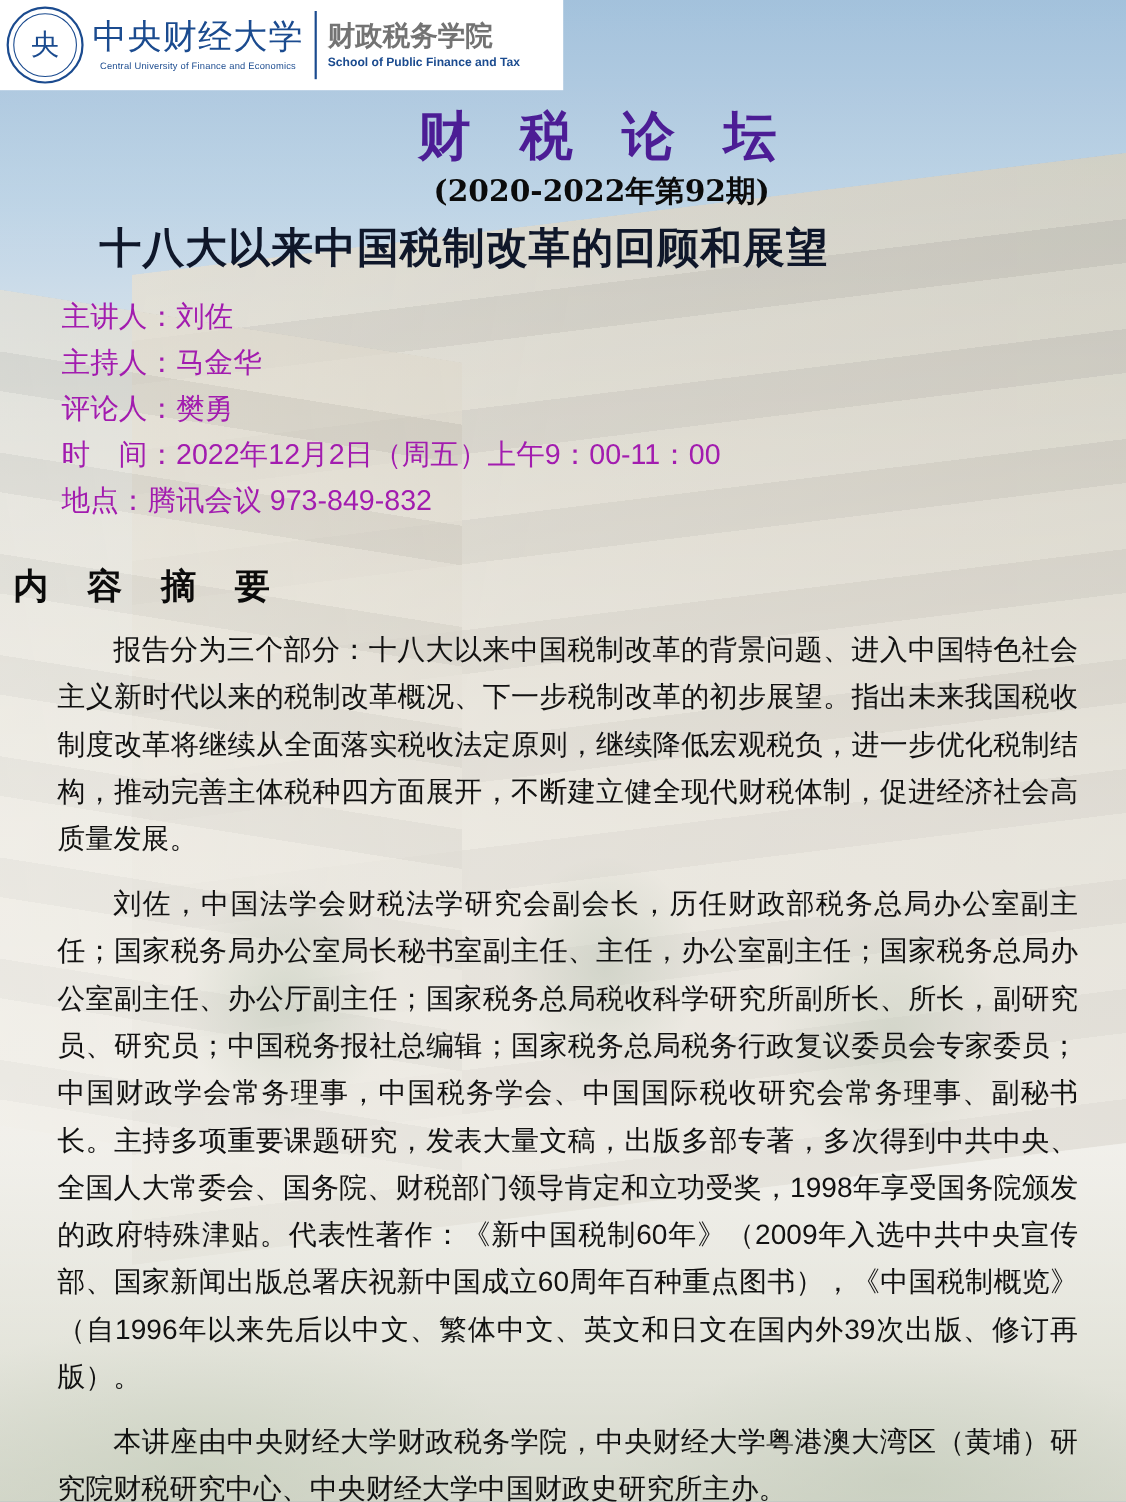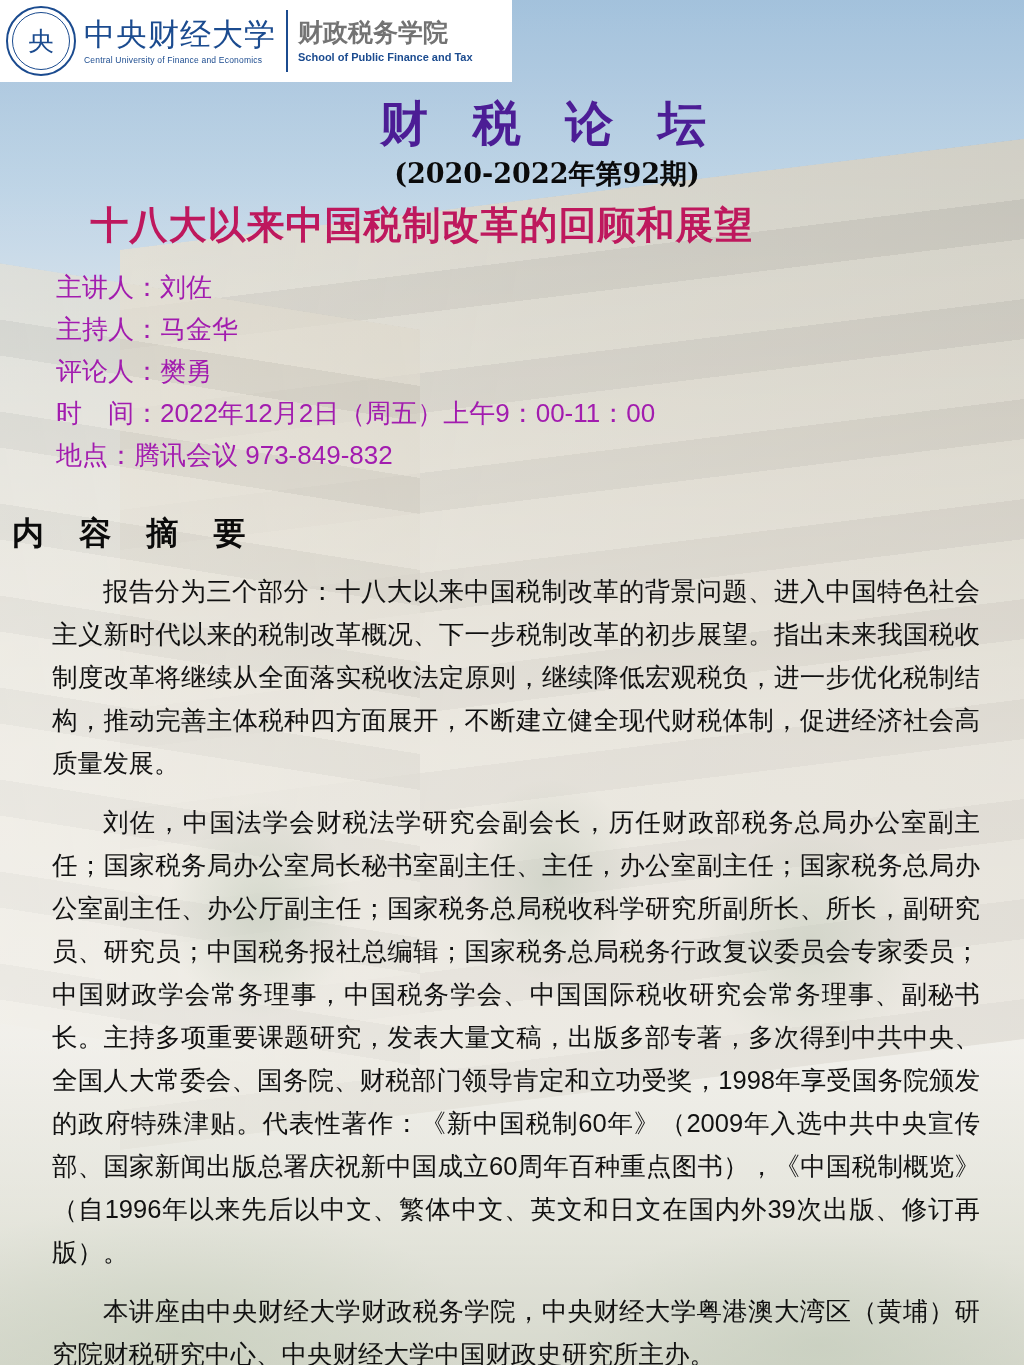--- a/index.html
+++ b/index.html
@@ -146,20 +146,21 @@
     letter-spacing: 1px;
     line-height: 1.1;
     white-space: nowrap;
   }
   .logo-en {
     font-size: 8.5px;
     color: #1b4b8f;
     letter-spacing: 0.2px;
     margin-top: 3px;
     white-space: nowrap;
+    text-align: center;
   }
   .logo-divider {
     width: 2px;
     height: 62px;
     background: #1b4b8f;
     margin: 0 10px;
     flex: 0 0 auto;
   }
   .logo-school-cn {
     font-family: "DejaVu Serif", serif;
@@ -207,21 +208,21 @@
     color: #0b0b0b;
     padding-left: 35px;
   }
   .title-topic {
     position: absolute;
     top: 200px;
     width: 844px;
     text-align: center;
     font-size: 38px;
     font-weight: bold;
-    color: #be185d;
+    color: #0f172a;
     letter-spacing: 1px;
   }
 
   .meta {
     position: absolute;
     left: 56px;
     top: 266px;
     font-size: 26px;
     line-height: 42px;
     color: #a21caf;

